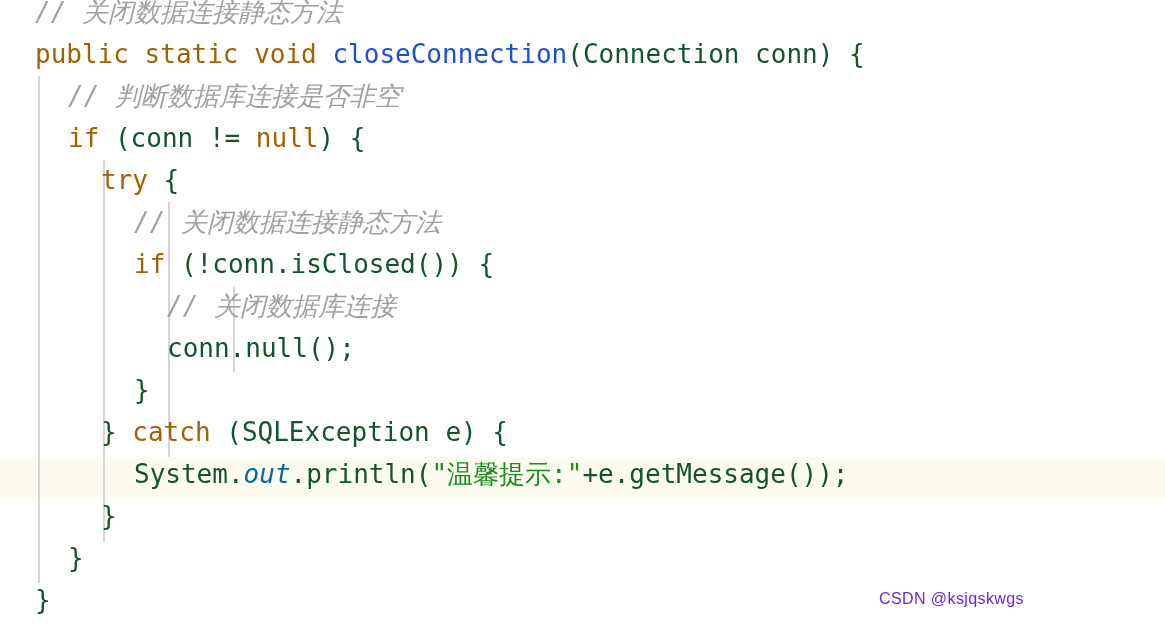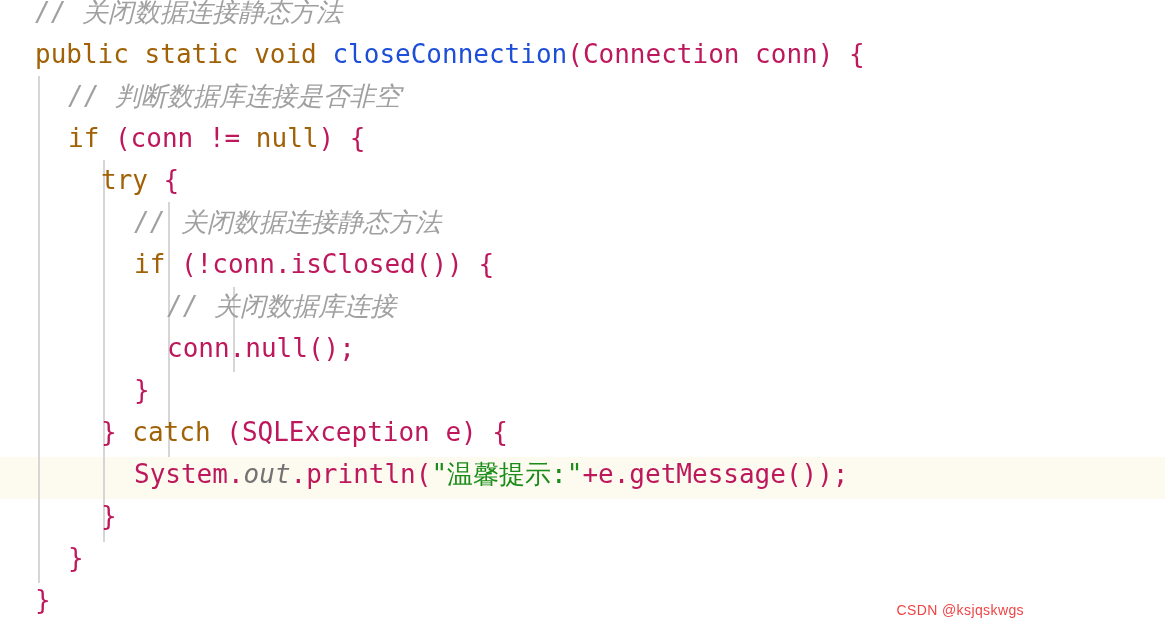--- a/index.html
+++ b/index.html
@@ -49,33 +49,33 @@
     white-space: pre;
     font-size: 26px;
     letter-spacing: 0px;
     color: #111111;
     z-index: 2;
   }
 
   
   .kw      { color: #a16207; }
   .mth     { color: #1d4ed8; }
-  .plain   { color: #be185d; }
+  .plain   { color: #14532d; }
   .cmt     { color: #a0a0a0; font-style: italic; }
   .str     { color: #1a8c1a; }
-  .field   { color: #737373; font-style: italic; }
+  .field   { color: #0369a1; font-style: italic; }
 
   
   #watermark {
     position: absolute;
     right: 14px;
-    bottom: 10px;
+    bottom: 20px;
     font-family: "Liberation Sans", sans-serif;
-    font-size: 14px;
-    color: #ef4444;
+    font-size: 16px;
+    color: #6d28d9;
     letter-spacing: 0.4px;
     z-index: 5;
     user-select: none;
   }
 </style>
 </head>
 <body>
 
 <div id="editor">
 

